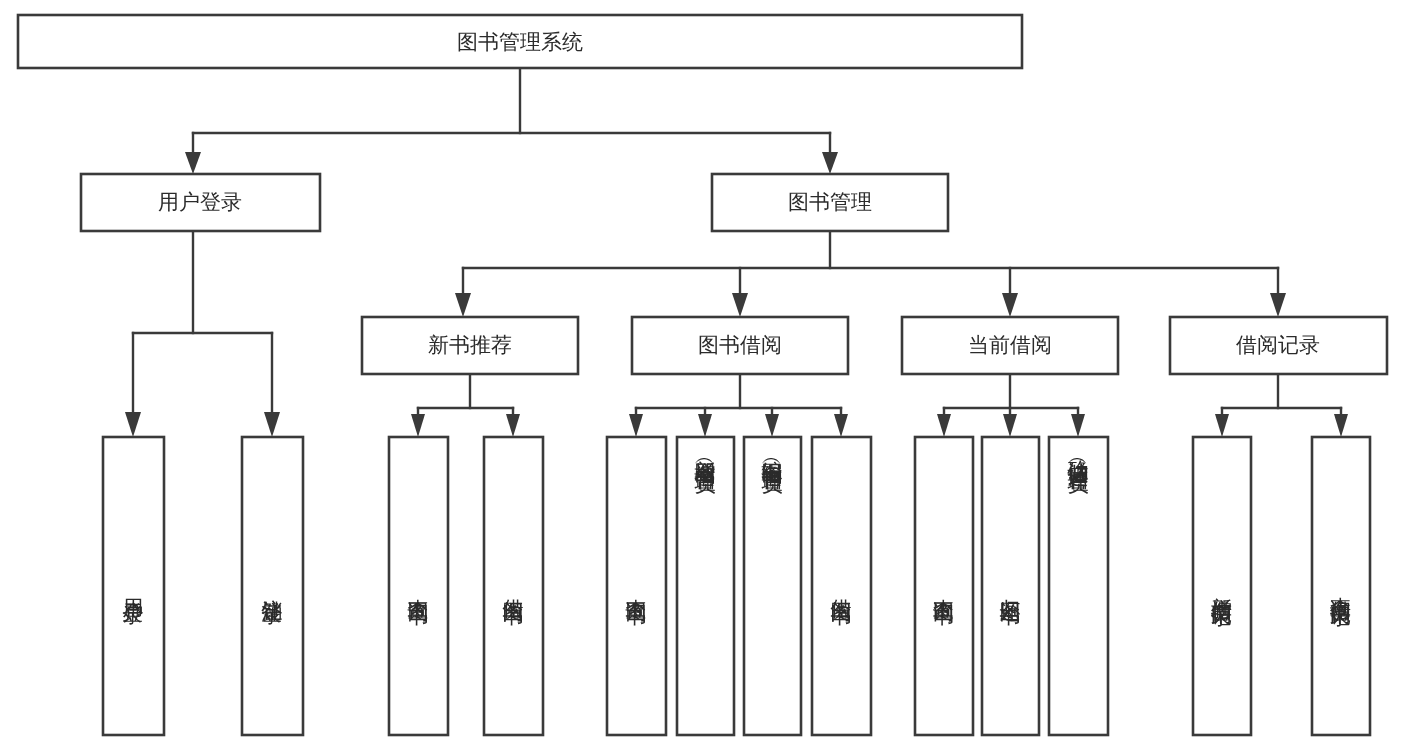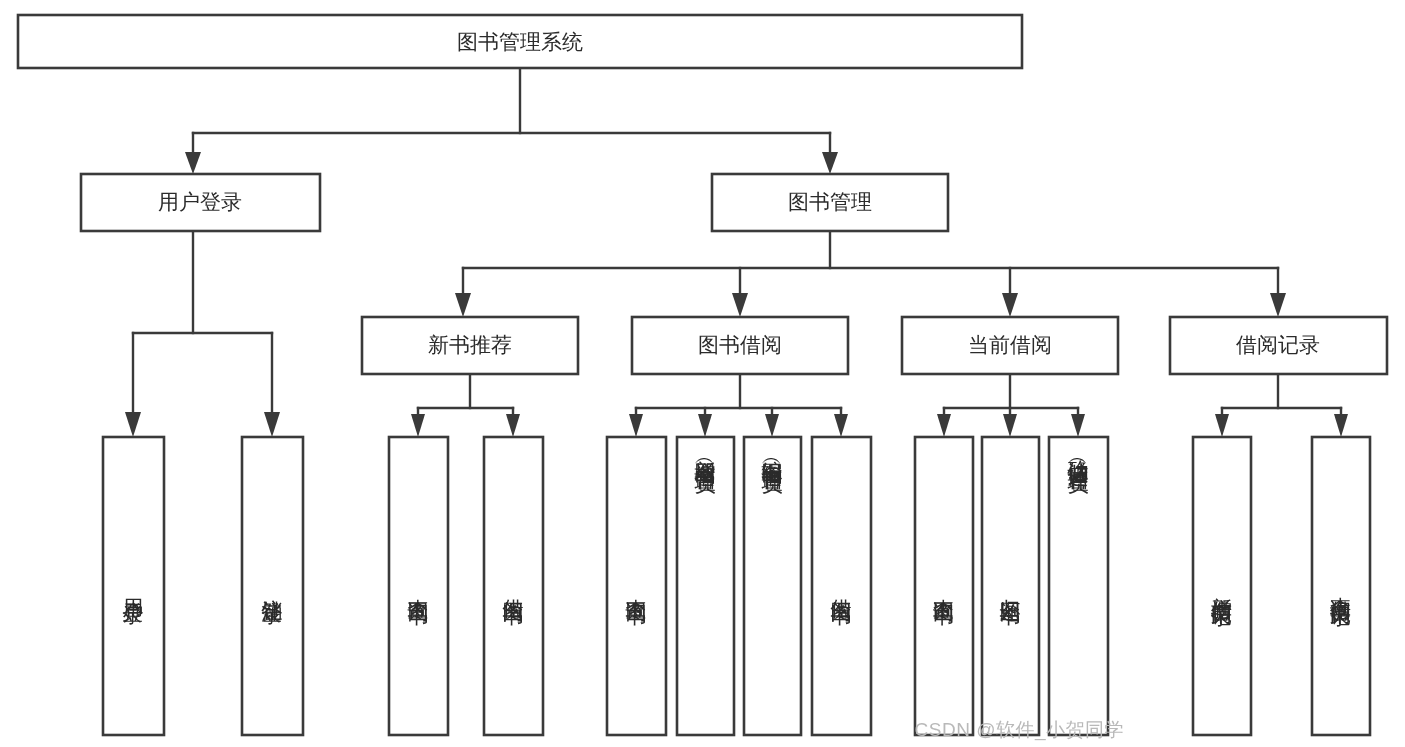--- a/index.html
+++ b/index.html
@@ -231,15 +231,14 @@
     <span class="node-label-v">确认归还（管理员）</span>
   </div>
 
   <div class="vlabel-wrap center-v" style="left:1193px; top:437px; width:58px; height:298px;">
     <span class="node-label-v">新增借阅记录</span>
   </div>
   <div class="vlabel-wrap center-v" style="left:1312px; top:437px; width:58px; height:298px;">
     <span class="node-label-v">查询借阅记录</span>
   </div>
 
-  <div class="watermark">CSDN @软件_小贺同学</div>
 
 </div>
 
 </body></html>

